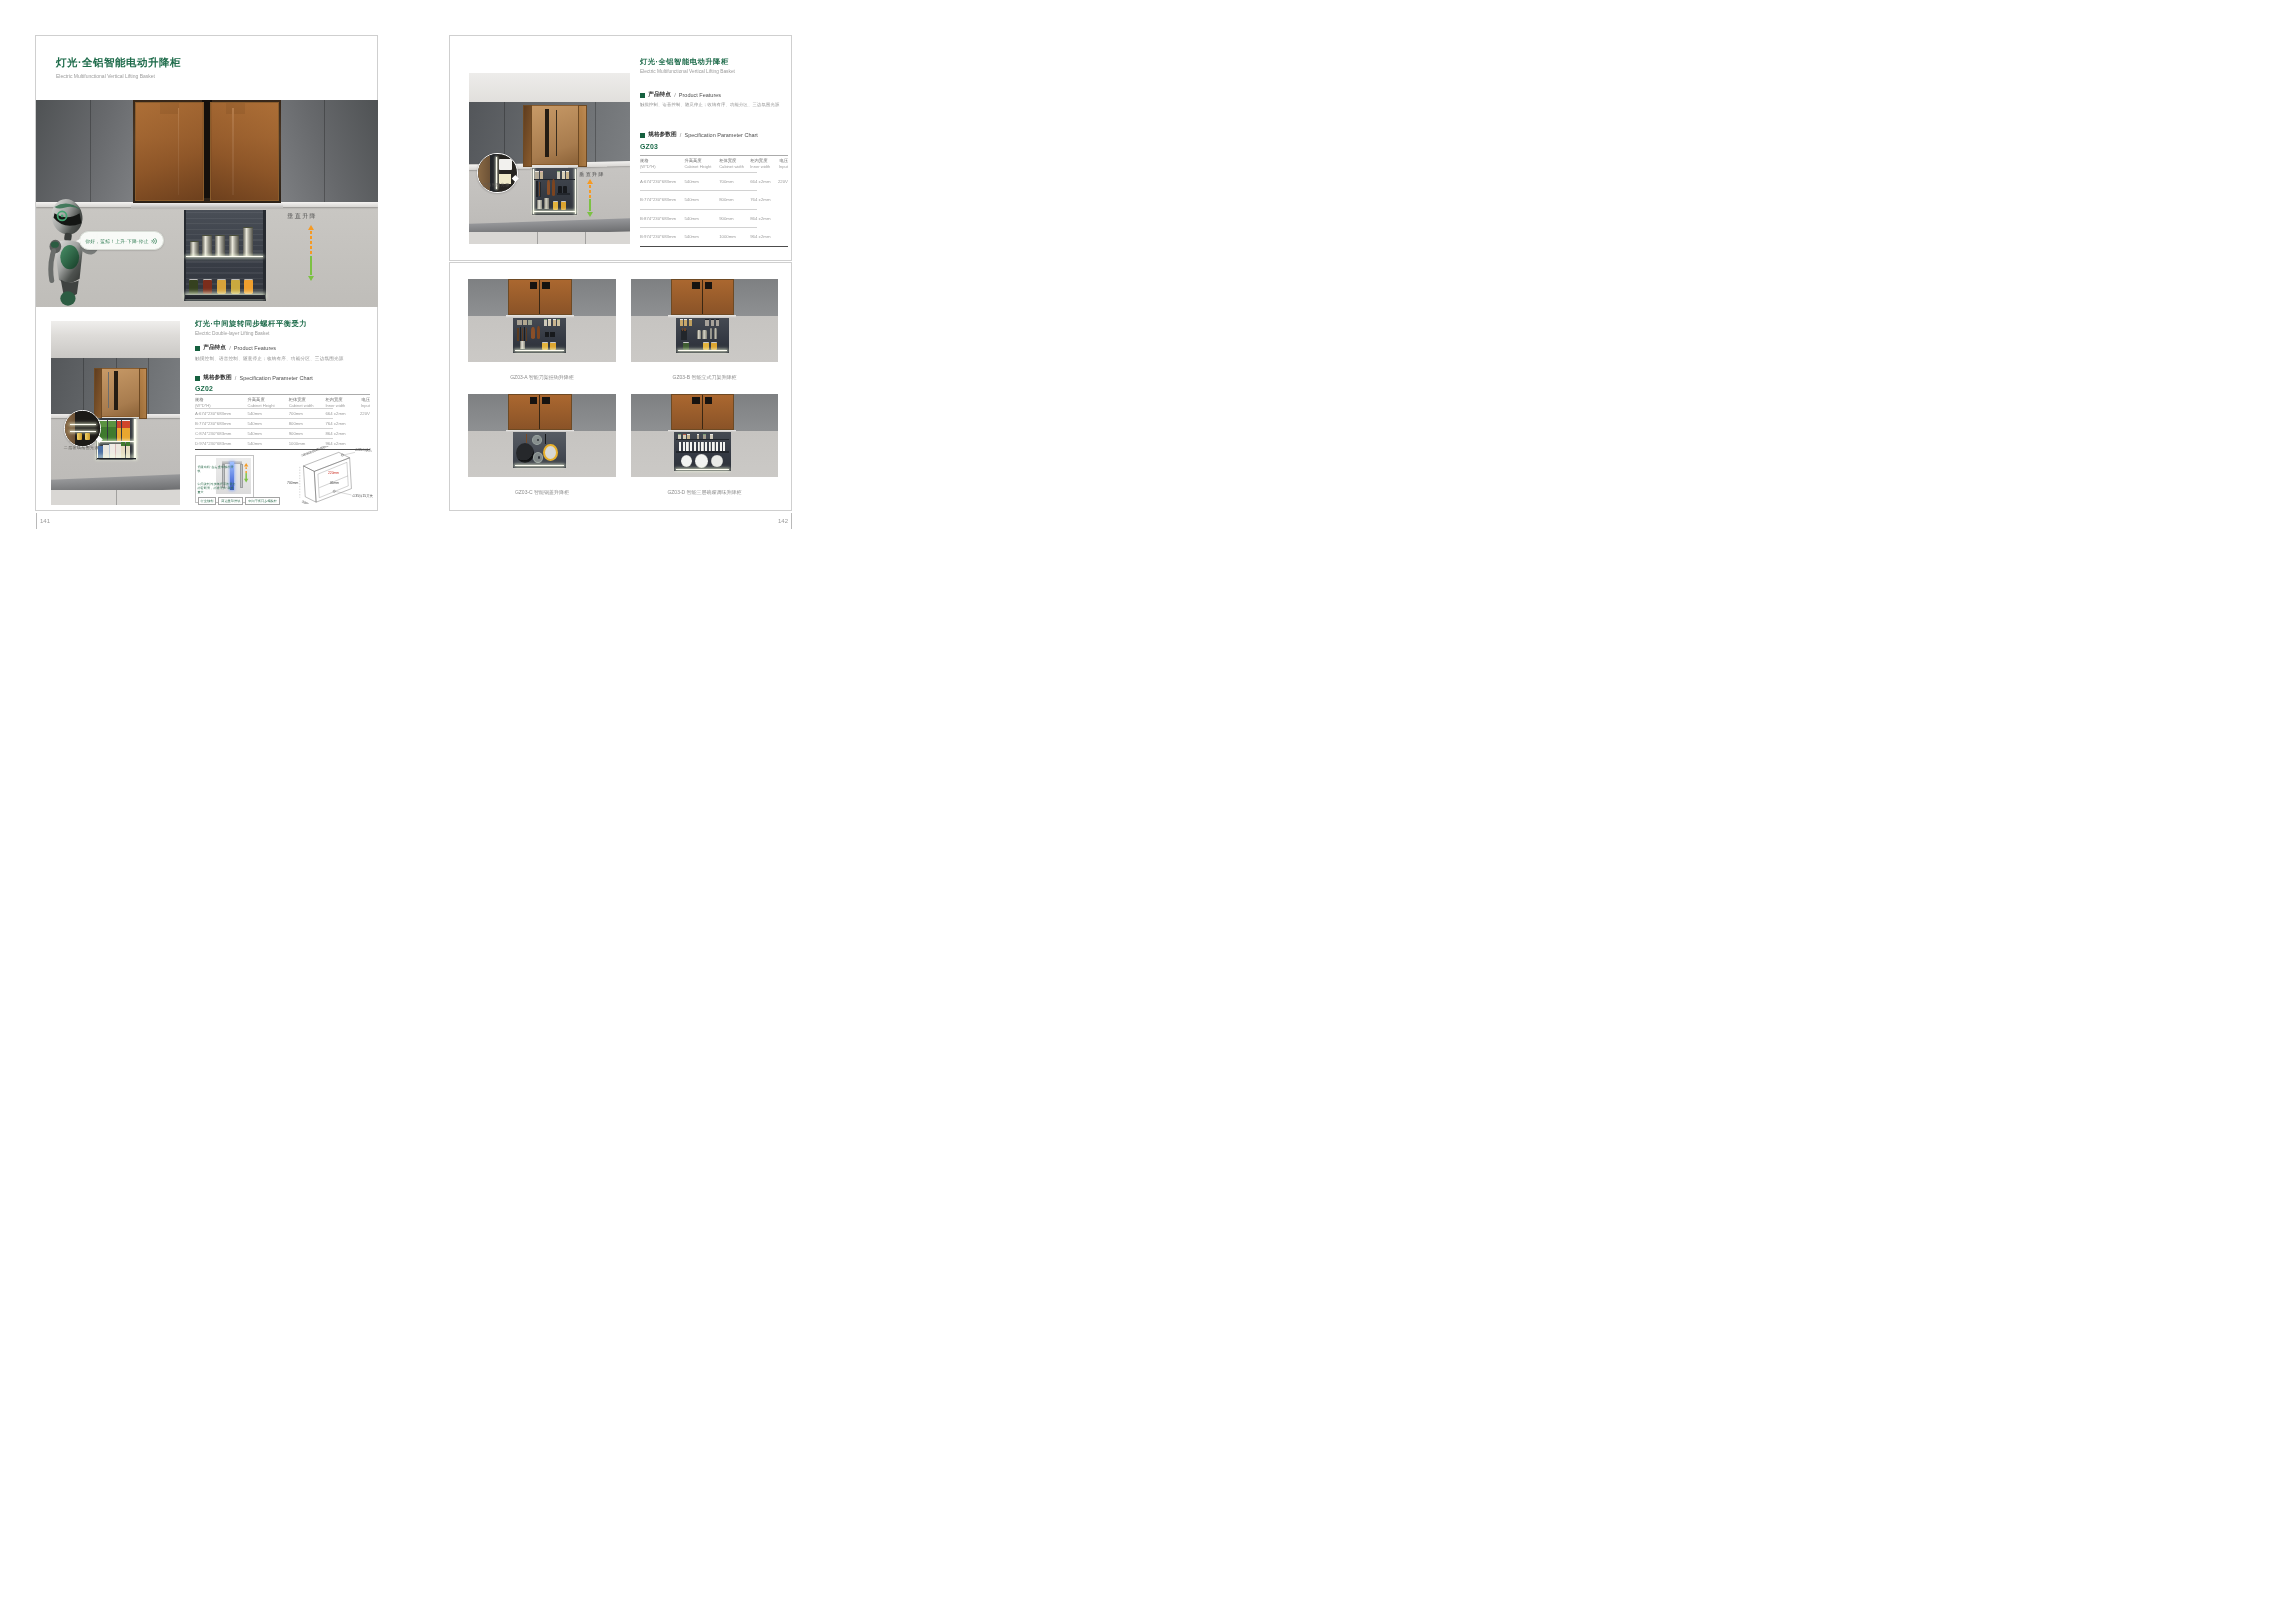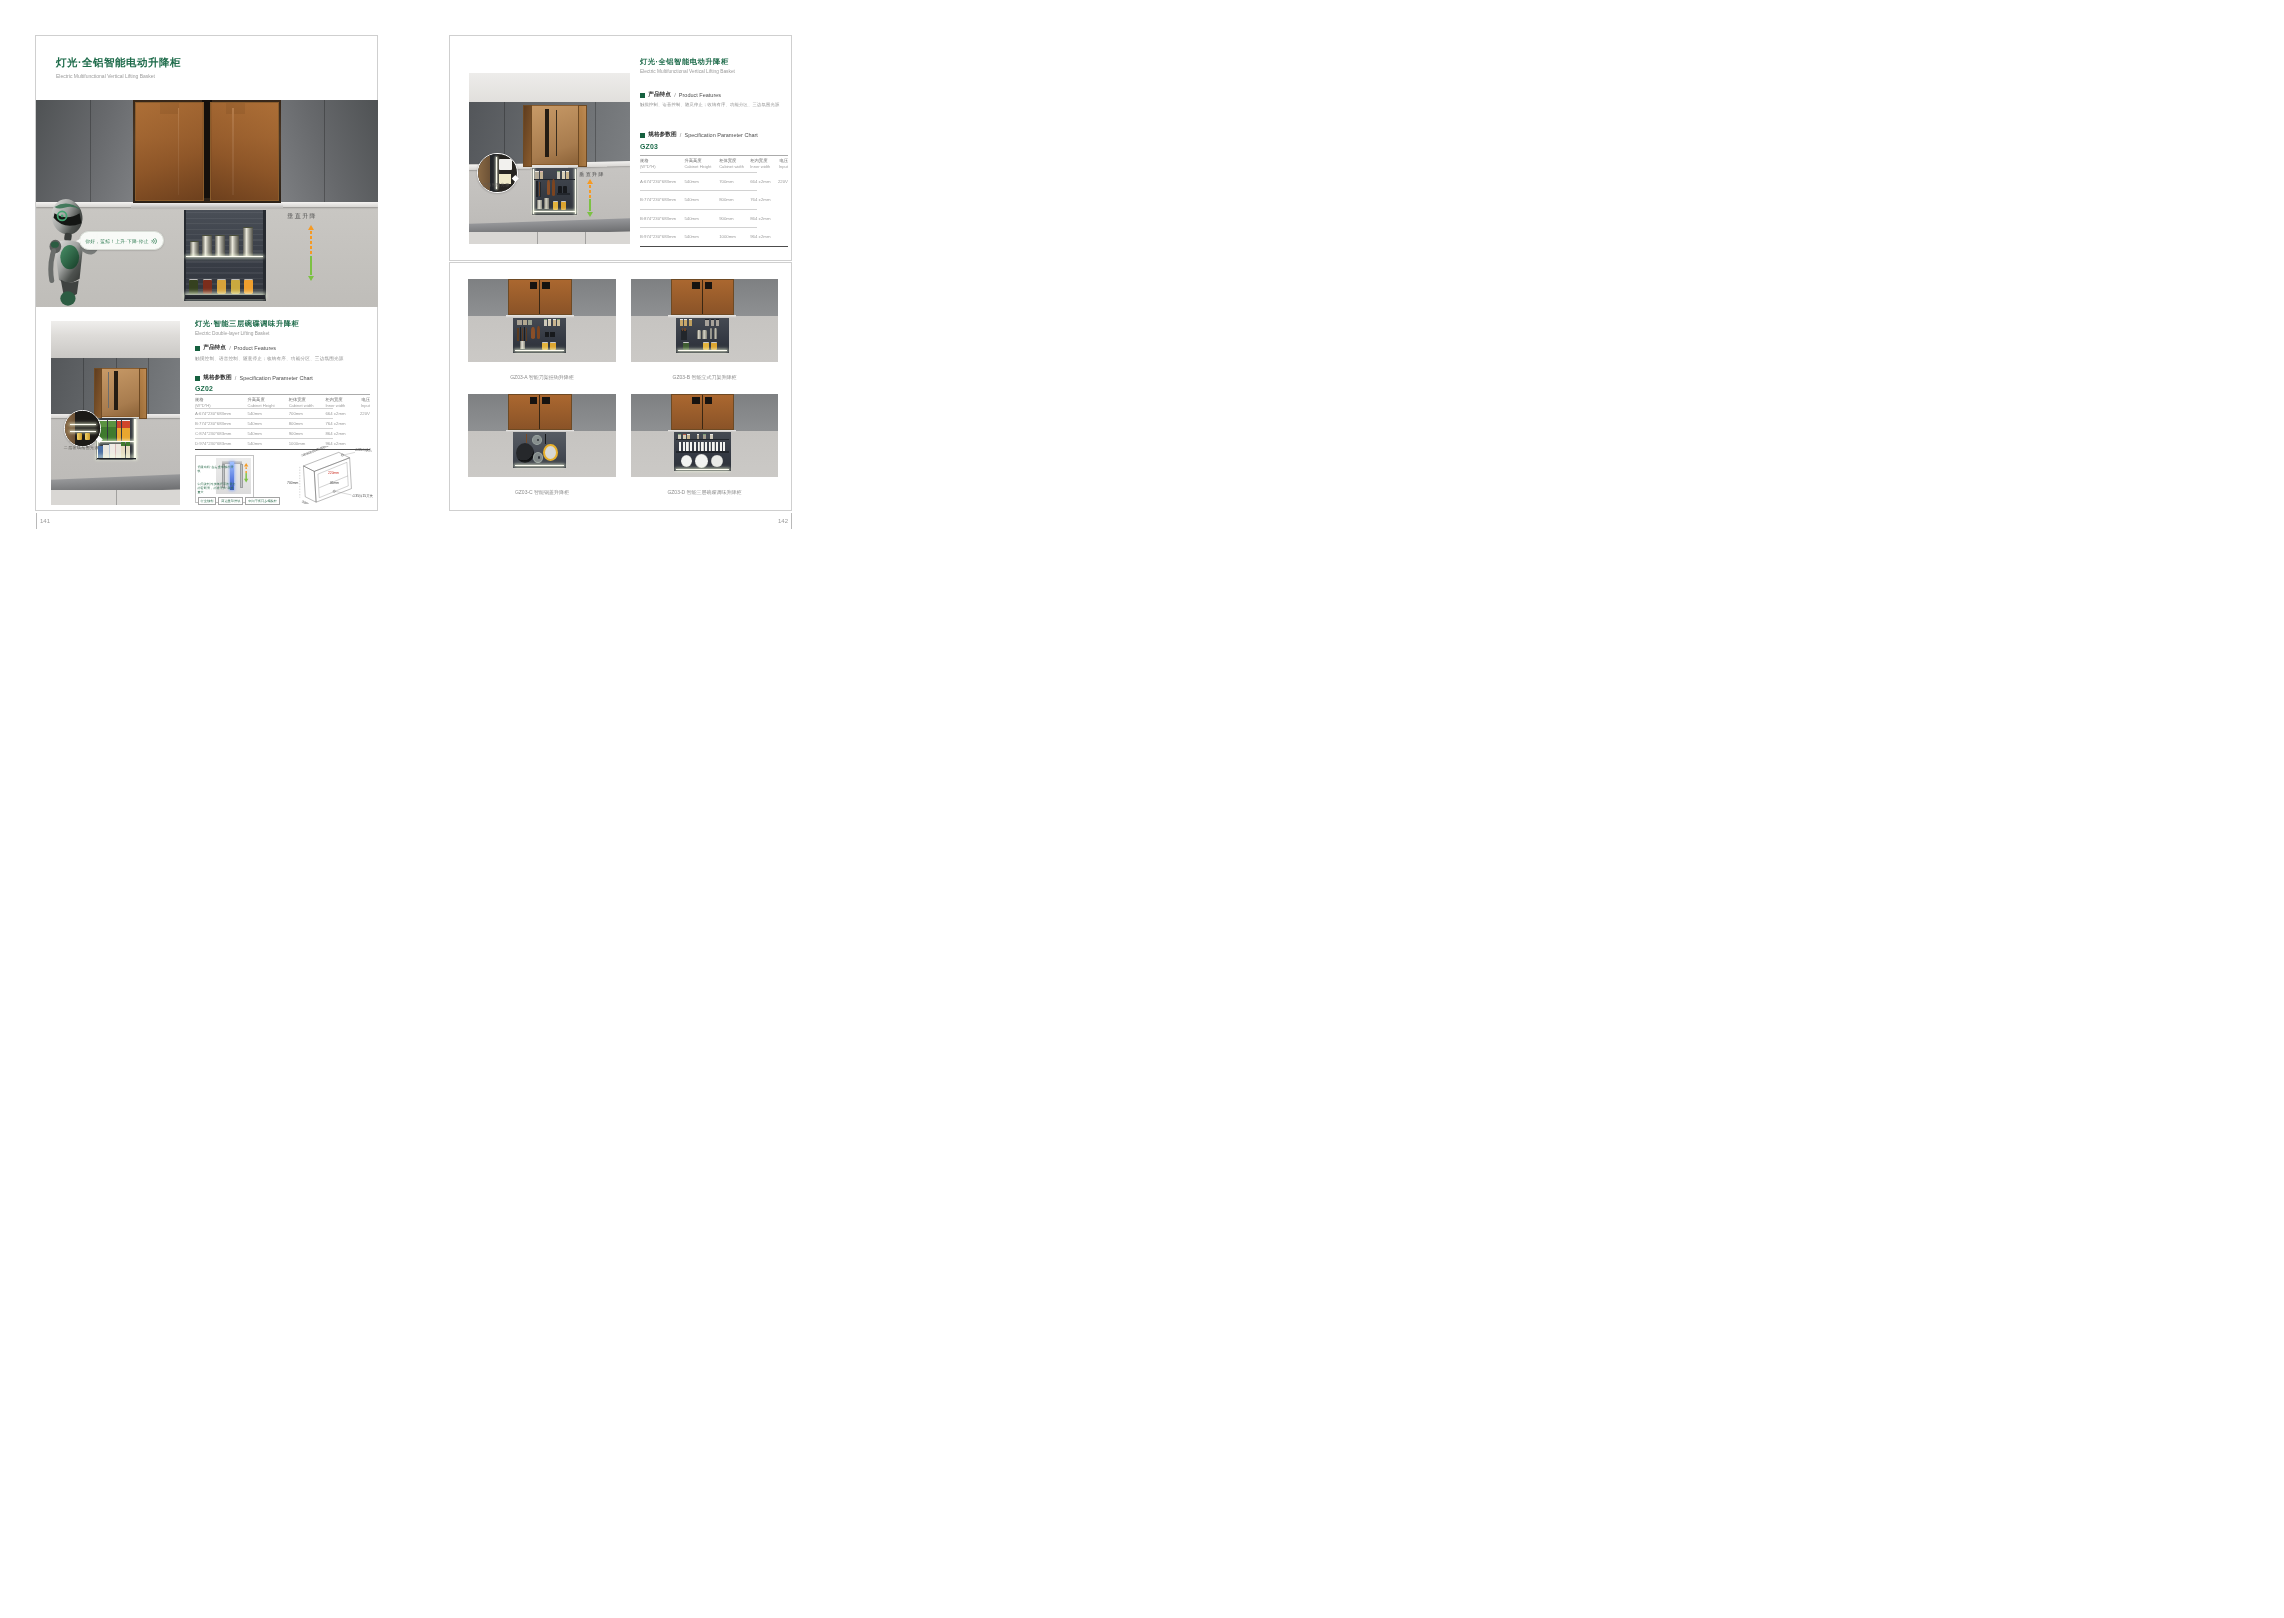--- a/index.html
+++ b/index.html
@@ -199,21 +199,21 @@
       <div class="abs" style="left:58%;top:62%;width:15%;height:20%;background:linear-gradient(90deg,#f2d36a,#c9992a);border-radius:0.9px;"></div>
     </div>
     <div class="cctail" style="left:35.5%;top:63%;"></div>
     <div class="calabel" style="left:2%;top:67.5%;width:43%;">二层玻璃氛围光源</div>
     <div class="abs" style="left:-2%;top:85%;width:104%;height:8%;background:linear-gradient(180deg,#97989a,#6e6f71);transform:skewY(-2.5deg);"></div>
     <div class="abs" style="left:0;top:92%;width:100%;height:8%;background:#d9d7d4;">
         <div class="seam" style="left:50%;"></div>
       </div>
   </div>
 
-  <div class="gtitle" style="left:159px;top:283px;font-size:7.3px;">灯光·智能三层碗碟调味升降柜</div>
+  <div class="gtitle" style="left:159px;top:283px;font-size:7.3px;">灯光·中间旋转同步螺杆平衡受力</div>
   <div class="gsub" style="left:159px;top:295px;font-size:4.8px;">Electric Double-layer Lifting Basket</div>
   <div class="sechead" style="left:159px;top:308px;">
     <span class="greensq"></span>
     <span class="zh">产品特点</span>
     <span class="sl">/</span>
     <span class="en">Product Features</span>
   </div>
   <div class="feattext" style="left:159px;top:320px;width:178px;">触摸控制、语音控制、随意停止；收纳有序、功能分区、三边氛围光源</div>
   <div class="sechead" style="left:159px;top:338px;">
     <span class="greensq"></span>

